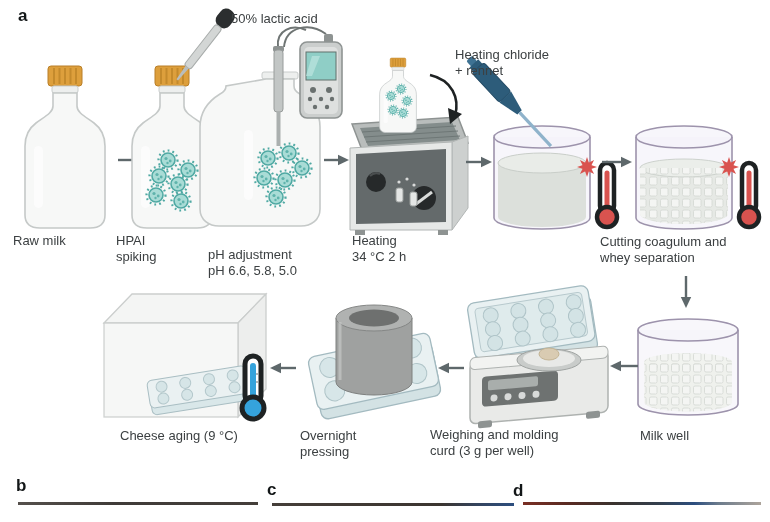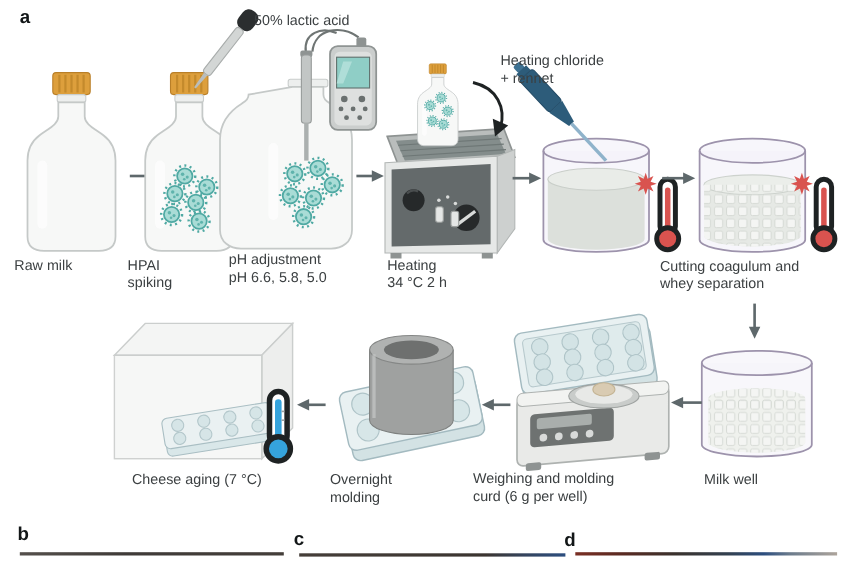--- a/index.html
+++ b/index.html
@@ -313,32 +313,32 @@
 
   <div class="panel-letter" style="left:18px;top:6px">a</div>
 
   <div class="cap" style="left:231px;top:11px;width:160px">50% lactic acid</div>
   <div class="cap" style="left:455px;top:47px;width:160px">Heating chloride
 + rennet</div>
 
   <div class="cap" style="left:13px;top:233px;width:120px">Raw milk</div>
   <div class="cap" style="left:116px;top:233px;width:120px">HPAI
 spiking</div>
-  <div class="cap" style="left:208px;top:228px;width:160px">pH adjustment
+  <div class="cap" style="left:208px;top:247px;width:160px">pH adjustment
 pH 6.6, 5.8, 5.0</div>
   <div class="cap" style="left:352px;top:233px;width:120px">Heating
 34 °C 2 h</div>
   <div class="cap" style="left:600px;top:234px;width:175px">Cutting coagulum and
 whey separation</div>
 
-  <div class="cap" style="left:120px;top:428px;width:190px">Cheese aging (7 °C)</div>
+  <div class="cap" style="left:120px;top:428px;width:190px">Cheese aging (9 °C)</div>
   <div class="cap" style="left:300px;top:428px;width:115px">Overnight
-molding</div>
+pressing</div>
   <div class="cap" style="left:430px;top:427px;width:195px">Weighing and molding
-curd (6 g per well)</div>
+curd (3 g per well)</div>
   <div class="cap" style="left:640px;top:428px;width:120px">Milk well</div>
 
   <div class="panel-letter" style="left:16px;top:476px">b</div>
   <div class="panel-letter" style="left:267px;top:480px">c</div>
   <div class="panel-letter" style="left:513px;top:481px">d</div>
   <div id="edge-b" class="chart-edge"></div>
   <div id="edge-c" class="chart-edge"></div>
   <div id="edge-d" class="chart-edge"></div>
 
 </div>

